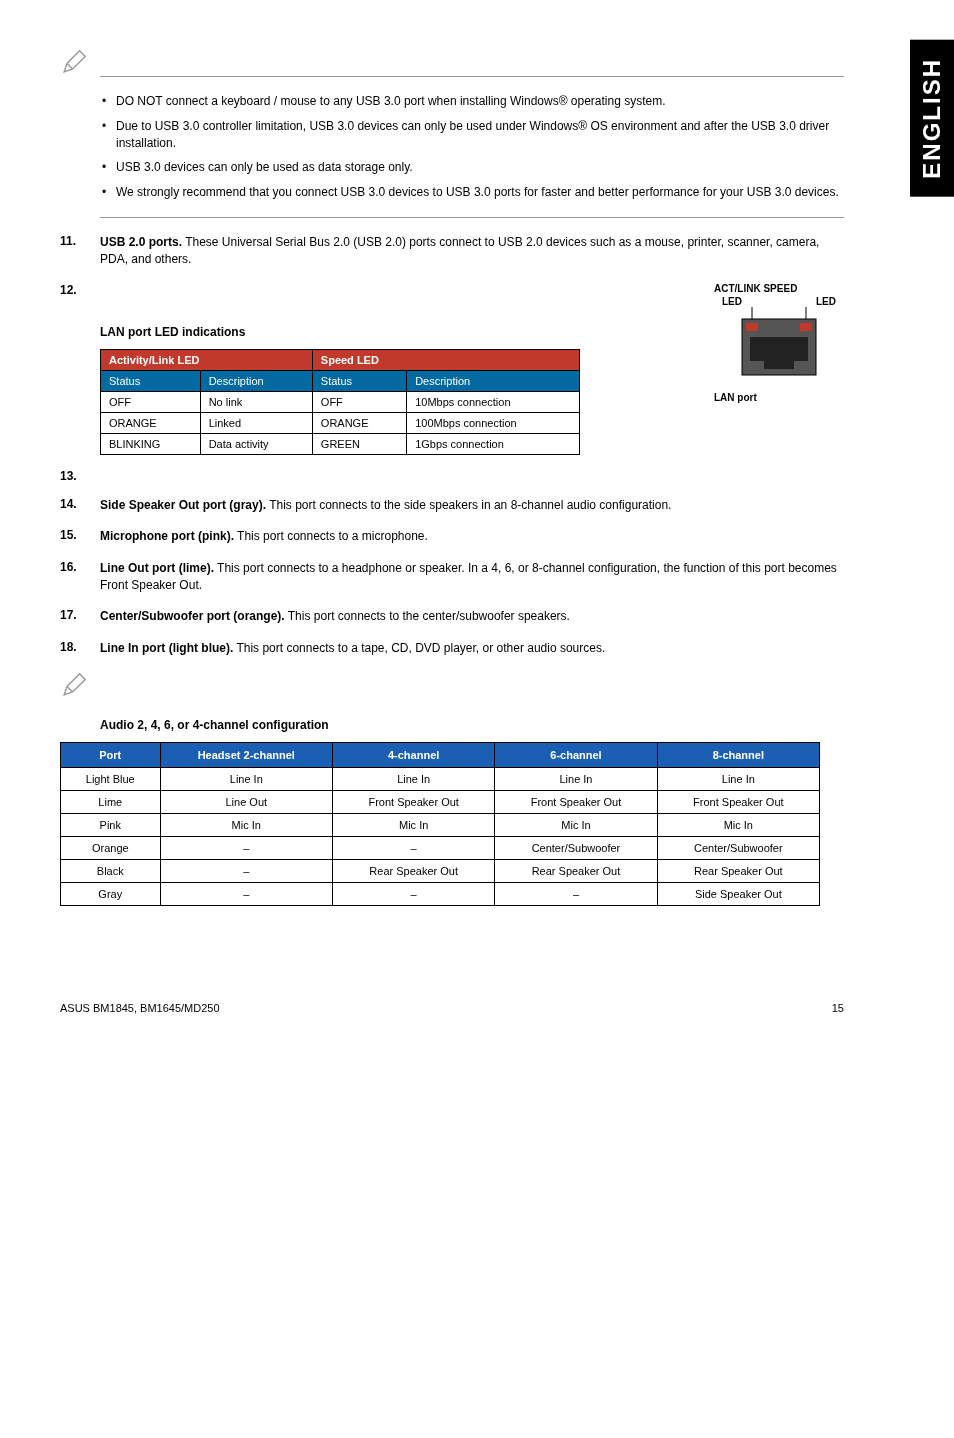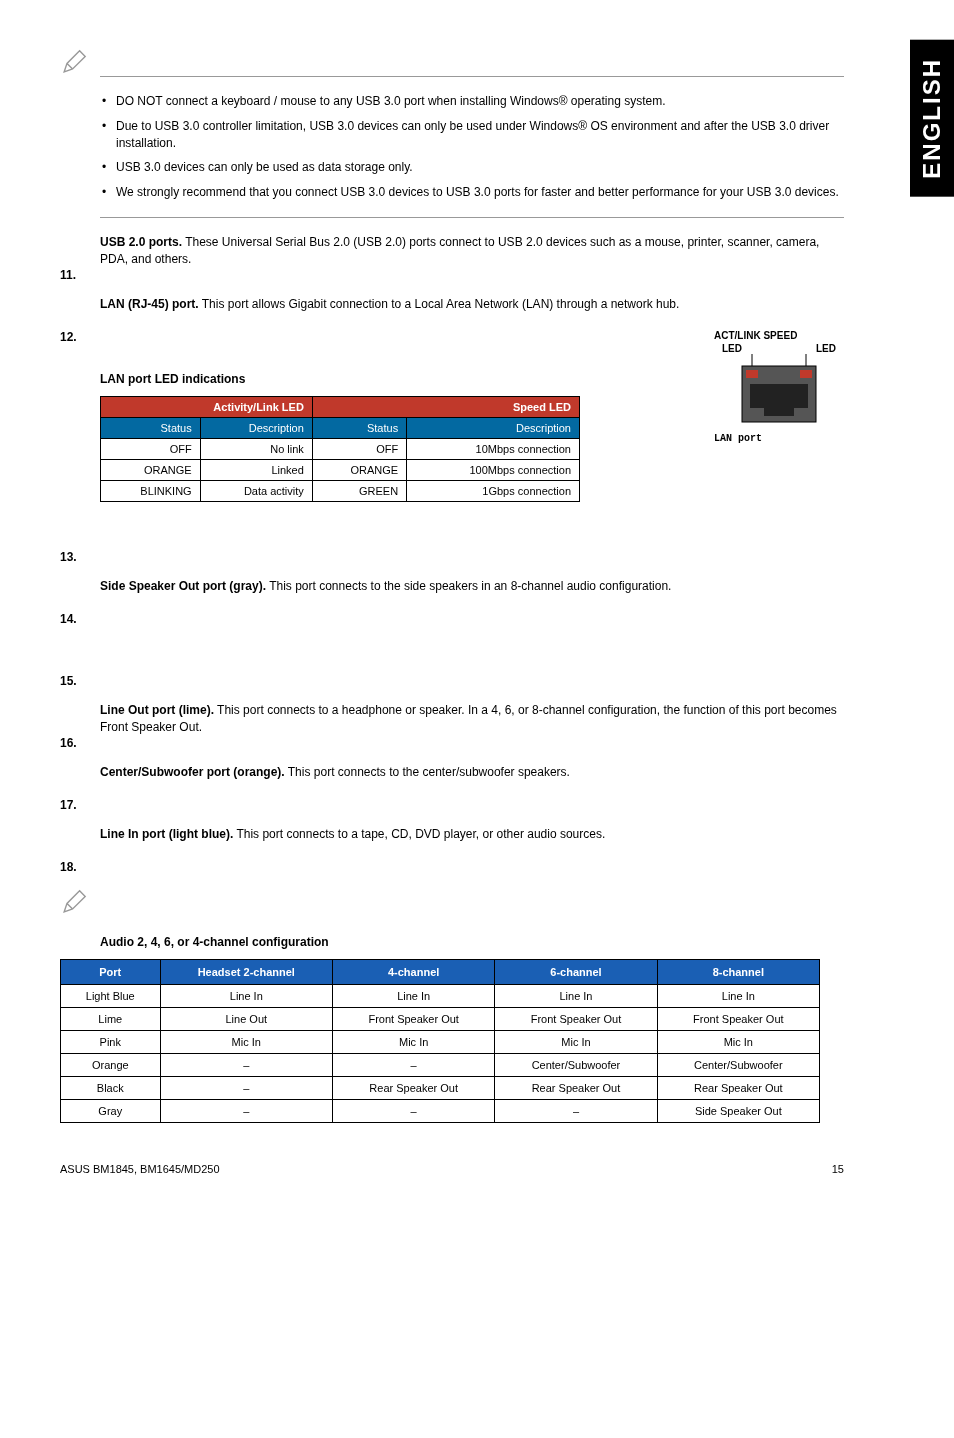--- a/index.html
+++ b/index.html
@@ -65,21 +65,20 @@
   }
   .item {
     display: flex;
     margin: 14px 0;
     padding-right: 50px;
   }
   .item-num {
     width: 40px;
     font-weight: bold;
     flex-shrink: 0;
-    margin-top: 34px;
   }
   .item-body {
     flex: 1;
     line-height: 1.45;
   }
   .item-body b { font-weight: bold; }
   .subhead {
     font-weight: bold;
     margin: 14px 0 10px 40px;
   }
@@ -91,21 +90,21 @@
     gap: 30px;
   }
   table {
     border-collapse: collapse;
     font-size: 11px;
   }
   .lan-table { width: 480px; }
   .lan-table th, .lan-table td {
     border: 1px solid #000;
     padding: 4px 8px;
-    text-align: right;
+    text-align: left;
   }
   .lan-table .hdr1 {
     background: #c0392b;
     color: #fff;
     font-weight: bold;
   }
   .lan-table .hdr2 {
     background: #0369a1;
     color: #fff;
     font-weight: normal;
@@ -117,40 +116,40 @@
     width: 130px;
     margin-top: -28px;
   }
   .lan-diagram .led-labels {
     display: flex;
     justify-content: space-between;
     padding: 0 8px;
     margin-top: 2px;
   }
   .lan-diagram svg { display: block; margin: 0 auto; }
-  .lan-port-label { margin-top: 4px; font-family: Liberation Mono, monospace; }
+  .lan-port-label { margin-top: 10px; }
   .audio-table {
     width: 760px;
   }
   .audio-table th {
     background: #1a5fb4;
     color: #fff;
     border: 1px solid #000;
     padding: 6px 8px;
     font-weight: bold;
     font-size: 11px;
     text-align: center;
   }
   .audio-table td {
     border: 1px solid #000;
     padding: 5px 8px;
     text-align: center;
   }
   .footer {
-    margin-top: 32px;
+    margin-top: 88px;
     padding-top: 8px;
     display: flex;
     justify-content: space-between;
     font-size: 11px;
     padding-right: 50px;
   }
 </style>
 </head>
 <body>
 
@@ -171,21 +170,20 @@
     </ul>
   </div>
 </div>
 
 <div class="item">
   <div class="item-num">11.</div>
   <div class="item-body"><b>USB 2.0 ports.</b><span> These Universal Serial Bus 2.0 (USB 2.0) ports connect to USB 2.0 devices such as a mouse, printer, scanner, camera, PDA, and others.</span></div>
 </div>
 <div class="item">
   <div class="item-num">12.</div>
-  <div class="item-body"><b>LAN (RJ-45) port.</b><span> This port allows Gigabit connection to a Local Area Network (LAN) through a network hub.</span></div>
 </div>
 
 <div style="display:flex; align-items:flex-start; padding-right:50px;">
   <div style="flex:1;">
     <div class="subhead">LAN port LED indications</div>
     <div class="lan-row">
       <table class="lan-table">
         <tbody>
             <tr>
           <th class="hdr1" colspan="2">Activity/Link LED</th>
@@ -240,20 +238,21 @@
 
 <div class="item">
   <div class="item-num">13.</div>
 </div>
 <div class="item">
   <div class="item-num">14.</div>
   <div class="item-body"><b>Side Speaker Out port (gray).</b><span> This port connects to the side speakers in an 8-channel audio configuration.</span></div>
 </div>
 <div class="item">
   <div class="item-num">15.</div>
+  <div class="item-body"><b>Microphone port (pink).</b><span> This port connects to a microphone.</span></div>
 </div>
 <div class="item">
   <div class="item-num">16.</div>
   <div class="item-body"><b>Line Out port (lime).</b><span> This port connects to a headphone or speaker. In a 4, 6, or 8-channel configuration, the function of this port becomes Front Speaker Out.</span></div>
 </div>
 <div class="item">
   <div class="item-num">17.</div>
   <div class="item-body"><b>Center/Subwoofer port (orange).</b><span> This port connects to the center/subwoofer speakers.</span></div>
 </div>
 <div class="item">

